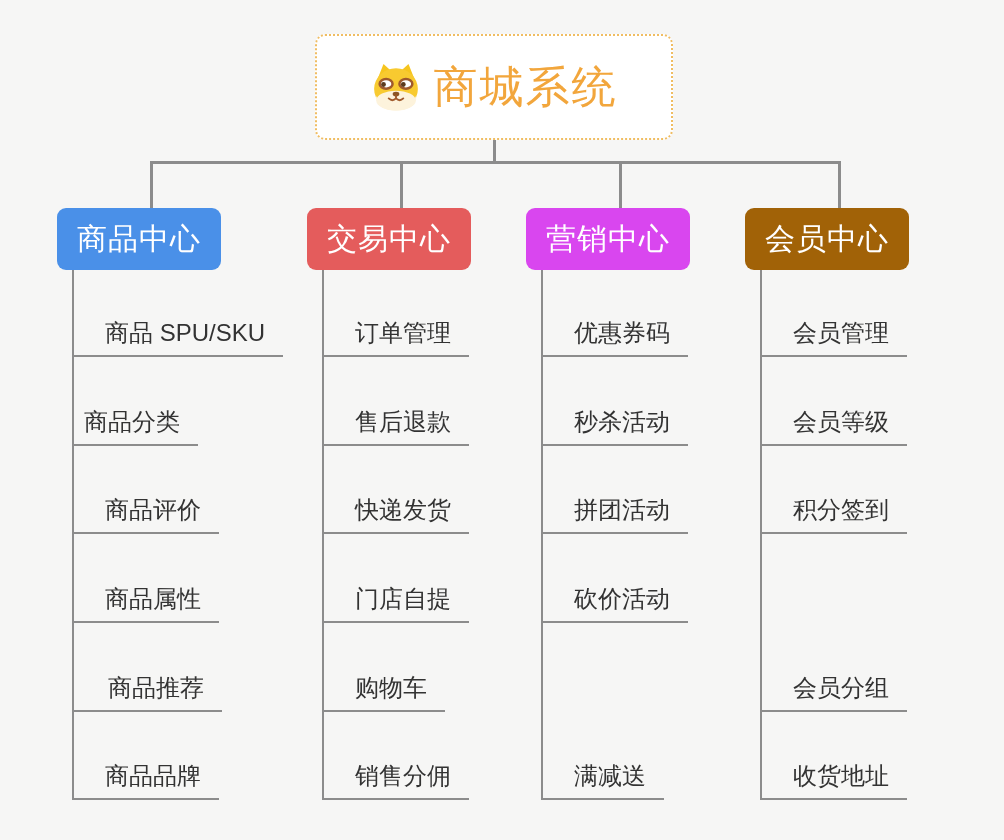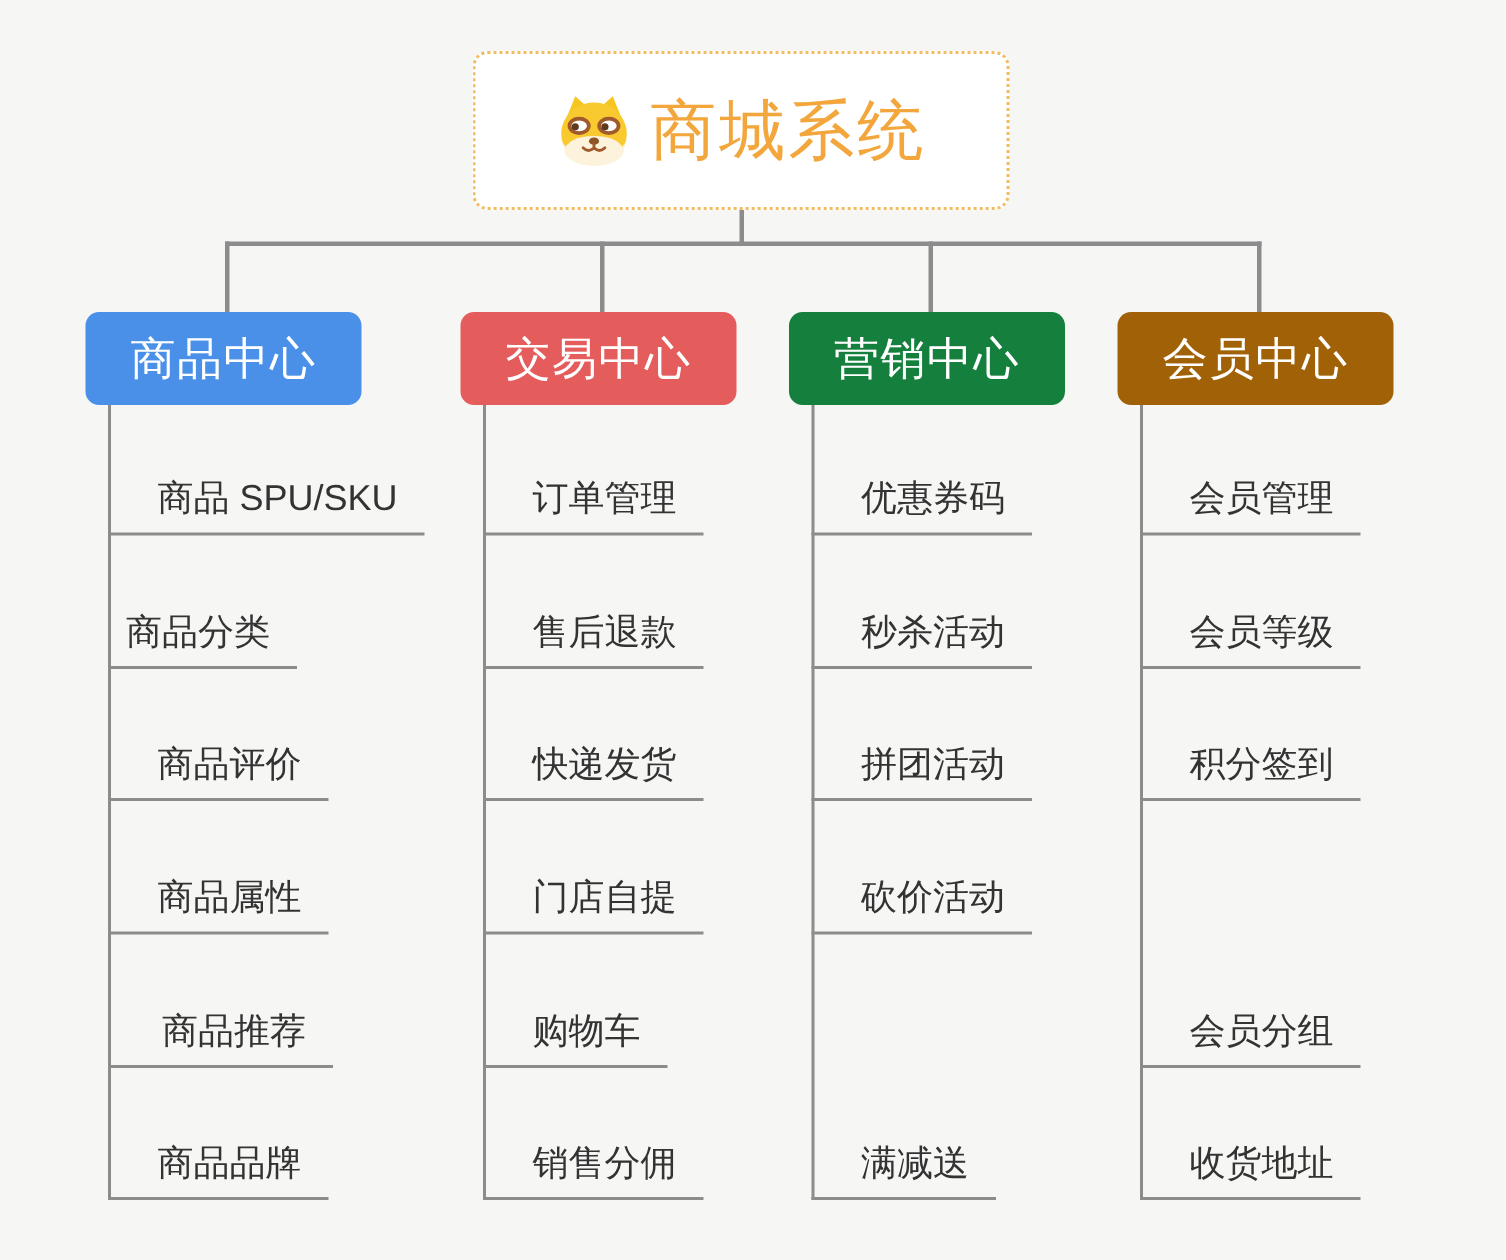--- a/index.html
+++ b/index.html
@@ -16,21 +16,21 @@
     box-sizing: border-box;
     display: flex; align-items: center; justify-content: center; gap: 13px;
   }
   .root-title {
     font-size: 44px; font-weight: 500; letter-spacing: 2px; color: #f2a63c;
   }
   .root-icon { width: 50px; height: 48px; display: inline-block; }
   .root-icon svg { width: 50px; height: 48px; display: block; }
   .line { position: absolute; background: #8c8c8c; }
   .branch-box {
-    position: absolute; top: 208px; width: 184px; height: 62px;
+    position: absolute; top: 208px; width: 164px; height: 62px;
     border-radius: 9px; color: #ffffff; font-size: 30px; font-weight: 500;
     letter-spacing: 1px;
     display: flex; align-items: center; justify-content: center;
   }
   .leaf {
     position: absolute; height: 44px; line-height: 44px;
     font-size: 24px; color: #333333; white-space: nowrap;
     padding: 0 18px 0 33px; border-bottom: 2px solid #a3a3a3;
   }
 </style>
@@ -75,21 +75,21 @@
       <span>交易中心</span>
     </div>
     <div class="line" style="left: 322px; top: 270px; width: 2px; height: 530px; background: rgb(140, 140, 140);"></div>
     <div class="leaf" style="left: 322px; top: 311px; color: rgb(51, 51, 51); border-bottom-color: rgb(140, 140, 140);">订单管理</div>
     <div class="leaf" style="left: 322px; top: 400px; color: rgb(51, 51, 51); border-bottom-color: rgb(140, 140, 140);">售后退款</div>
     <div class="leaf" style="left: 322px; top: 488px; color: rgb(51, 51, 51); border-bottom-color: rgb(140, 140, 140);">快递发货</div>
     <div class="leaf" style="left: 322px; top: 577px; color: rgb(51, 51, 51); border-bottom-color: rgb(140, 140, 140);">门店自提</div>
     <div class="leaf" style="left: 322px; top: 666px; color: rgb(51, 51, 51); border-bottom-color: rgb(140, 140, 140);">购物车</div>
     <div class="leaf" style="left: 322px; top: 754px; color: rgb(51, 51, 51); border-bottom-color: rgb(140, 140, 140);">销售分佣</div>
     <div class="line" style="left: 618.5px; top: 161px; width: 3px; height: 47px; background: rgb(140, 140, 140);"></div>
-    <div class="branch-box" style="left: 526px; background: #15803d;">
+    <div class="branch-box" style="left: 526px; background: #d946ef;">
       <span>营销中心</span>
     </div>
     <div class="line" style="left: 541px; top: 270px; width: 2px; height: 530px; background: rgb(140, 140, 140);"></div>
     <div class="leaf" style="left: 541px; top: 311px; color: rgb(51, 51, 51); border-bottom-color: rgb(140, 140, 140);">优惠券码</div>
     <div class="leaf" style="left: 541px; top: 400px; color: rgb(51, 51, 51); border-bottom-color: rgb(140, 140, 140);">秒杀活动</div>
     <div class="leaf" style="left: 541px; top: 488px; color: rgb(51, 51, 51); border-bottom-color: rgb(140, 140, 140);">拼团活动</div>
     <div class="leaf" style="left: 541px; top: 577px; color: rgb(51, 51, 51); border-bottom-color: rgb(140, 140, 140);">砍价活动</div>
     <div class="leaf" style="left: 541px; top: 754px; color: rgb(51, 51, 51); border-bottom-color: rgb(140, 140, 140);">满减送</div>
     <div class="line" style="left: 837.5px; top: 161px; width: 3px; height: 47px; background: rgb(140, 140, 140);"></div>
     <div class="branch-box" style="left: 745px; background: #a16207;">

